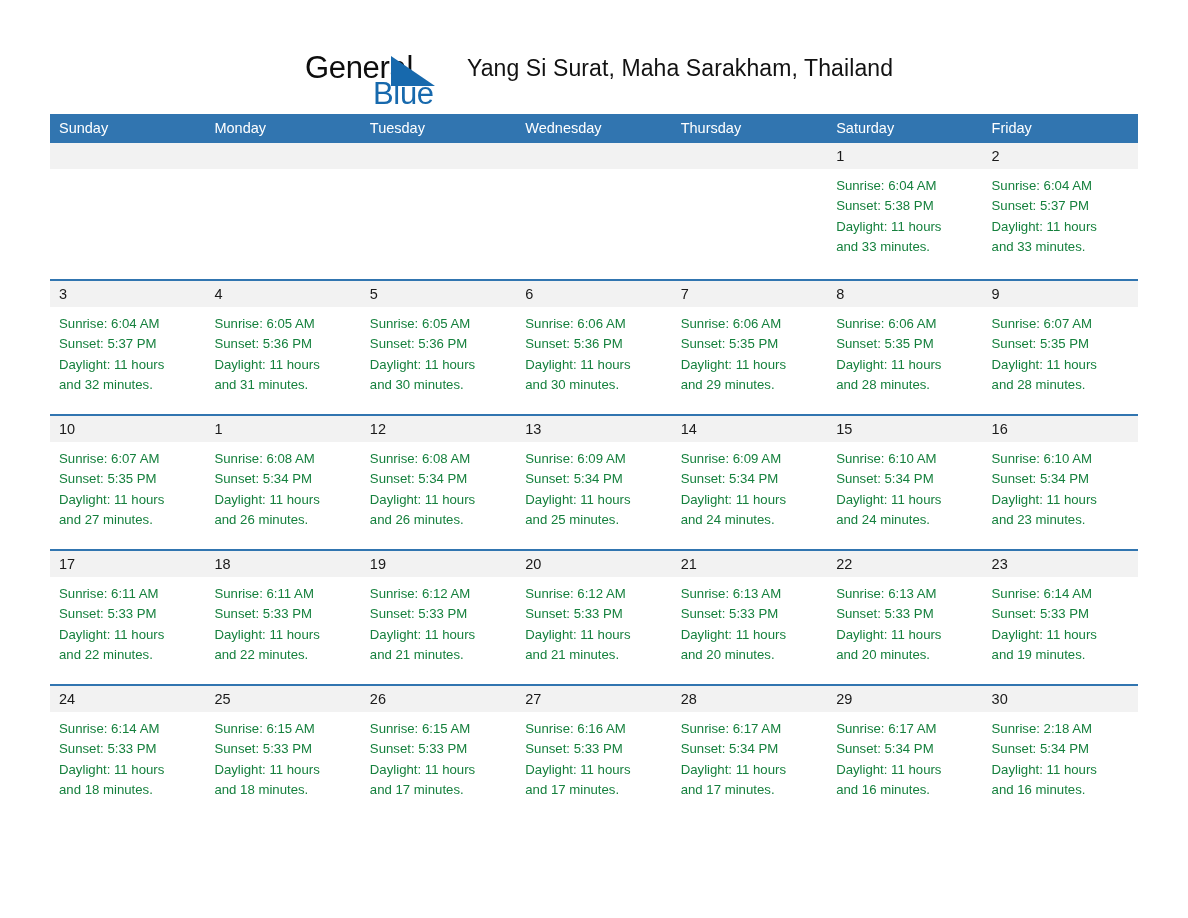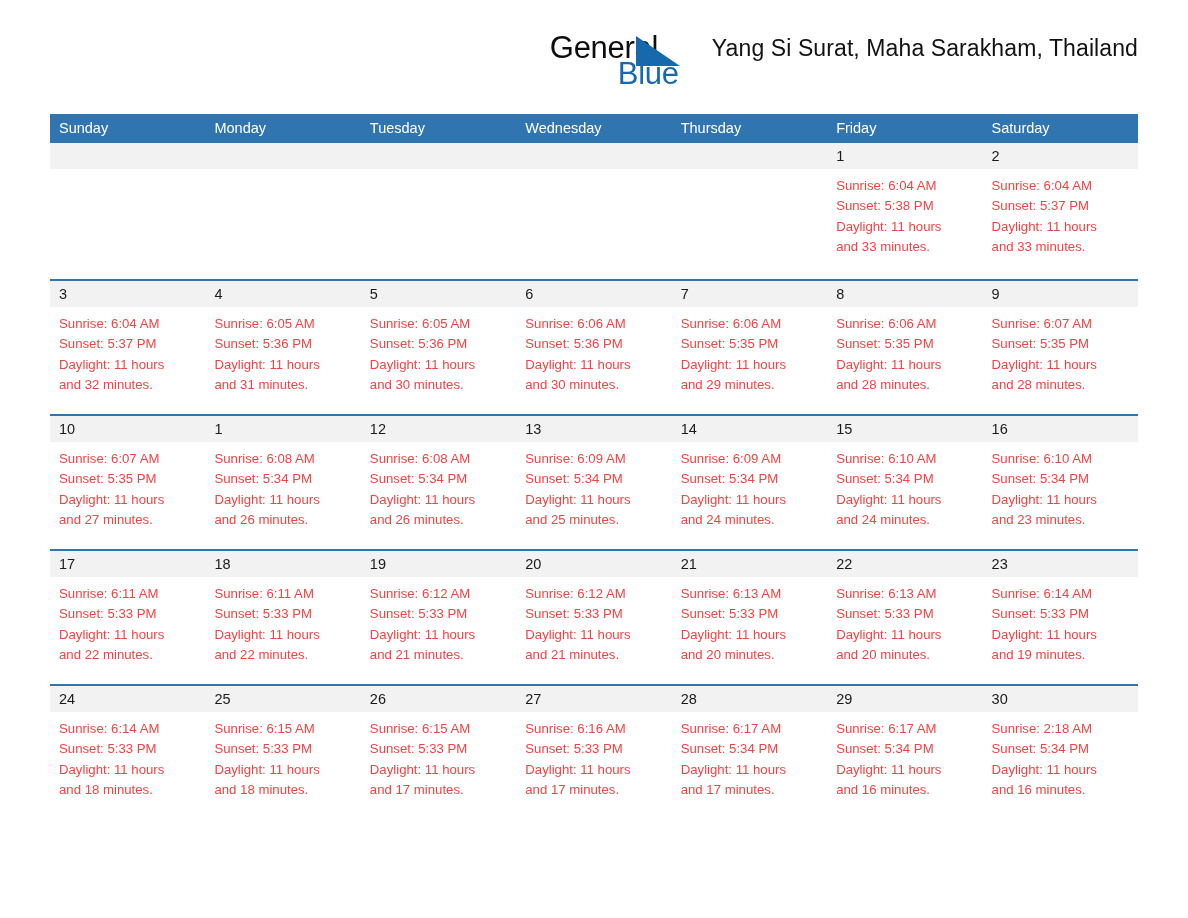--- a/index.html
+++ b/index.html
@@ -20,22 +20,22 @@
     width: 1188px;
     height: 918px;
     box-sizing: border-box;
     padding: 0 50px;
   }
 
   
   .masthead {
     display: flex;
     align-items: flex-start;
-    justify-content: flex-end;
-    padding-top: 24px;
+    justify-content: center;
+    padding-top: 44px;
     height: 96px;
     box-sizing: border-box;
   }
 
   .brand {
     position: relative;
     width: 160px;
     height: 72px;
     flex: 0 0 auto;
   }
@@ -142,21 +142,21 @@
     font-size: 14.5px;
     color: #1a1a1a;
     padding-left: 9px;
     line-height: 1;
   }
 
   .day-info {
     padding: 7px 9px 0 9px;
     font-size: 13.2px;
     line-height: 20.3px;
-    color: #ef4444;
+    color: #15803d;
   }
   .day-info div {
     white-space: nowrap;
   }
 </style>
 </head>
 <body>
 
 <div class="page">
 
@@ -175,22 +175,22 @@
   </div>
 
   <div class="calendar">
 
     <div class="weekday-header">
       <div class="weekday-cell">Sunday</div>
       <div class="weekday-cell">Monday</div>
       <div class="weekday-cell">Tuesday</div>
       <div class="weekday-cell">Wednesday</div>
       <div class="weekday-cell">Thursday</div>
+      <div class="weekday-cell">Saturday</div>
       <div class="weekday-cell">Friday</div>
-      <div class="weekday-cell">Saturday</div>
     </div>
 
     <div id="weeks-container">
         <div class="week-row first">
           <div class="day-cell empty">
             <div class="daynum-band">
               <span class="daynum"></span>
             </div>
           </div>
           <div class="day-cell empty">

